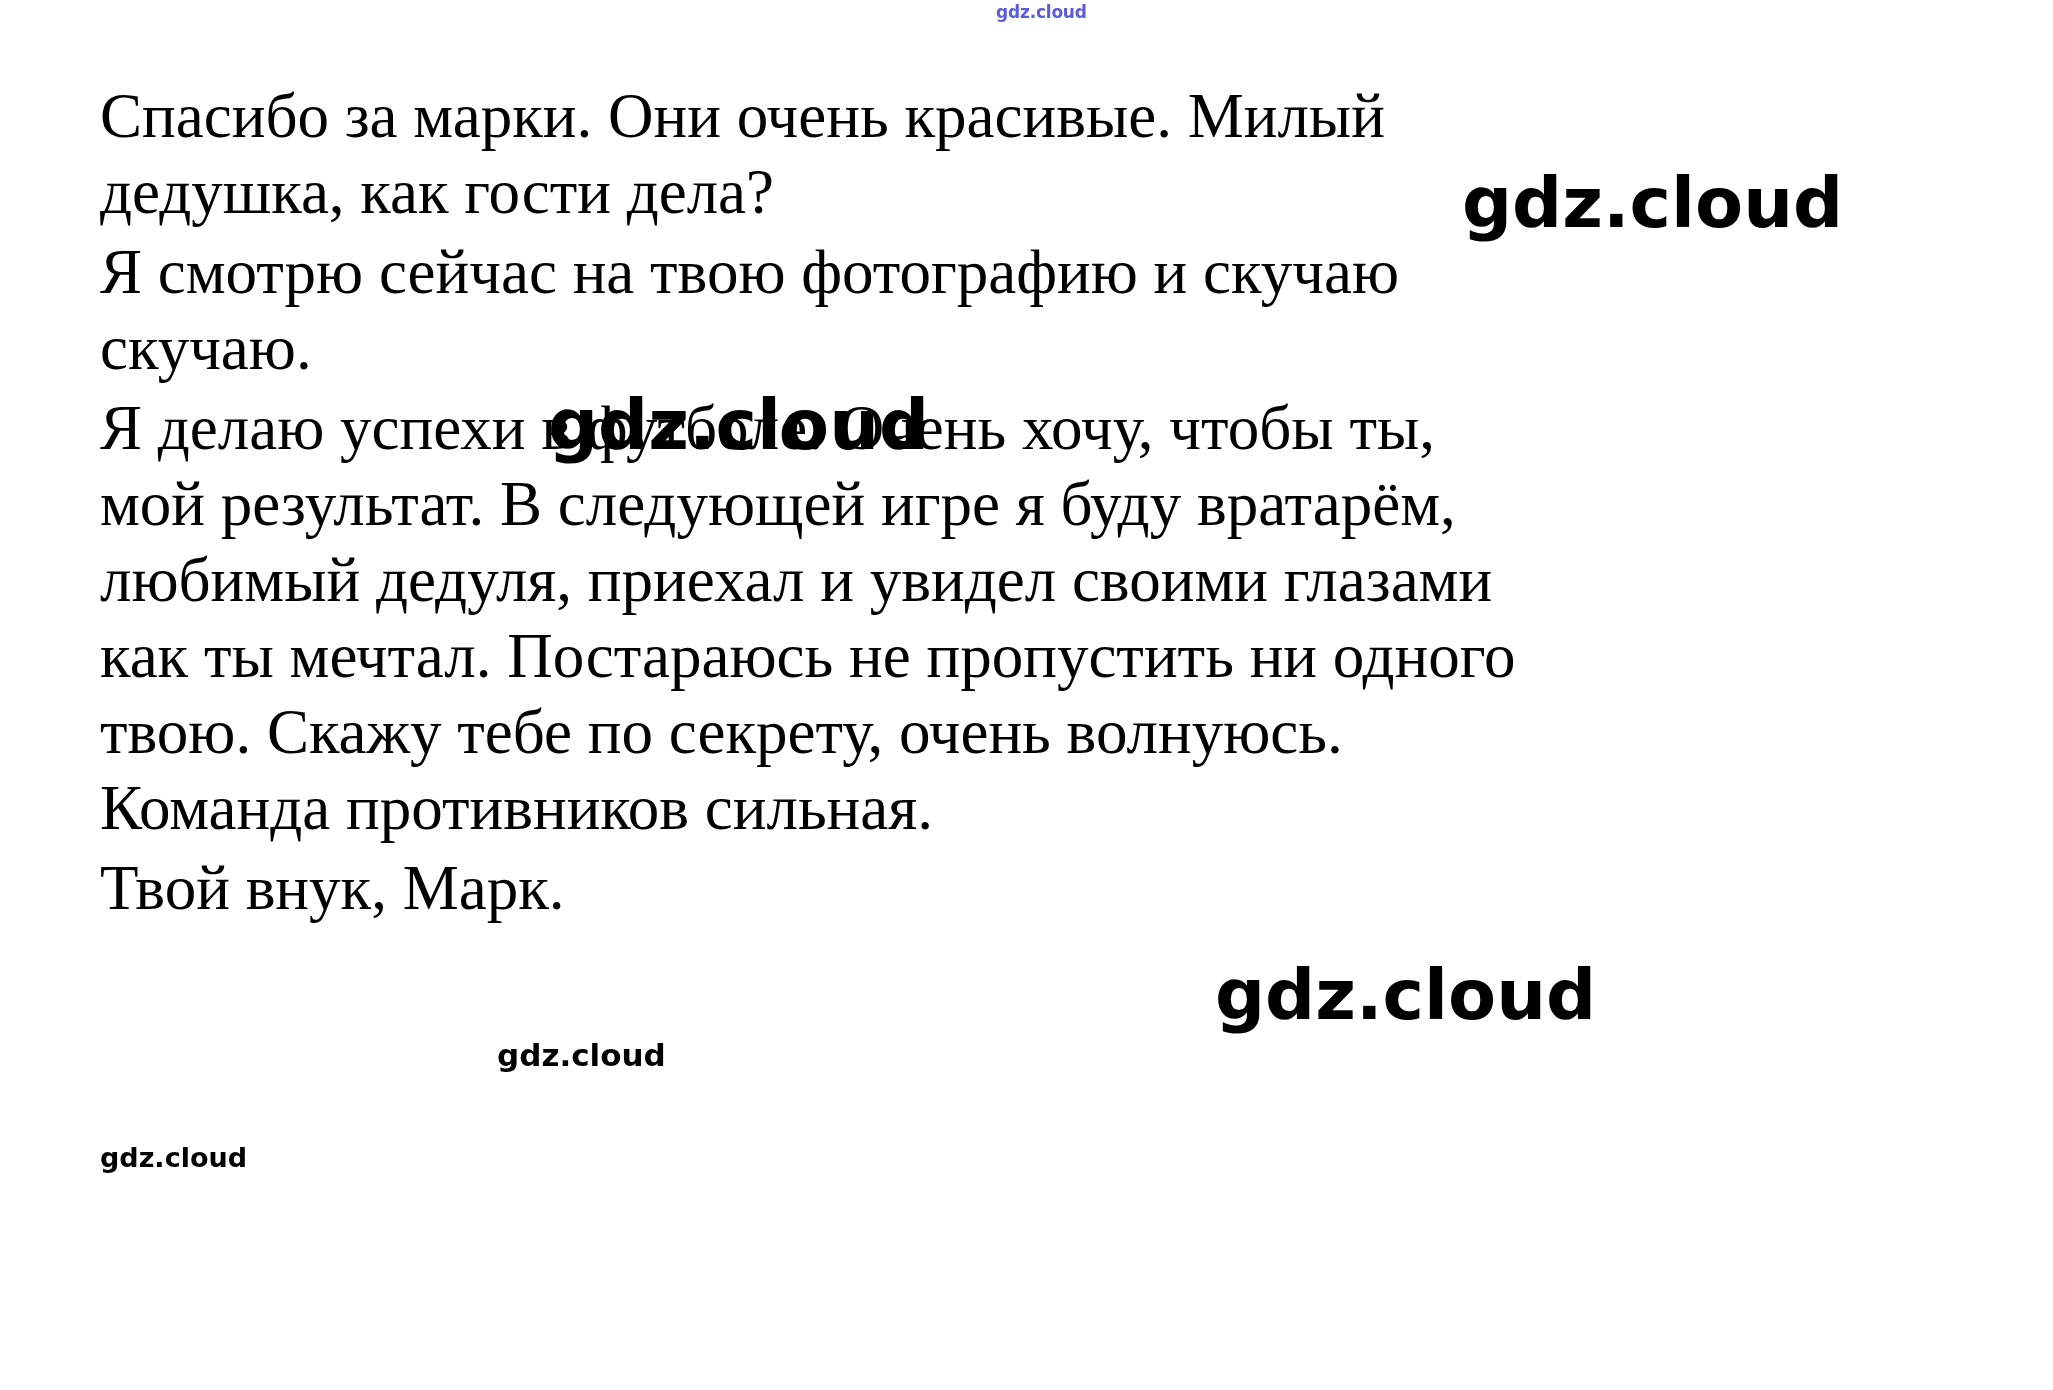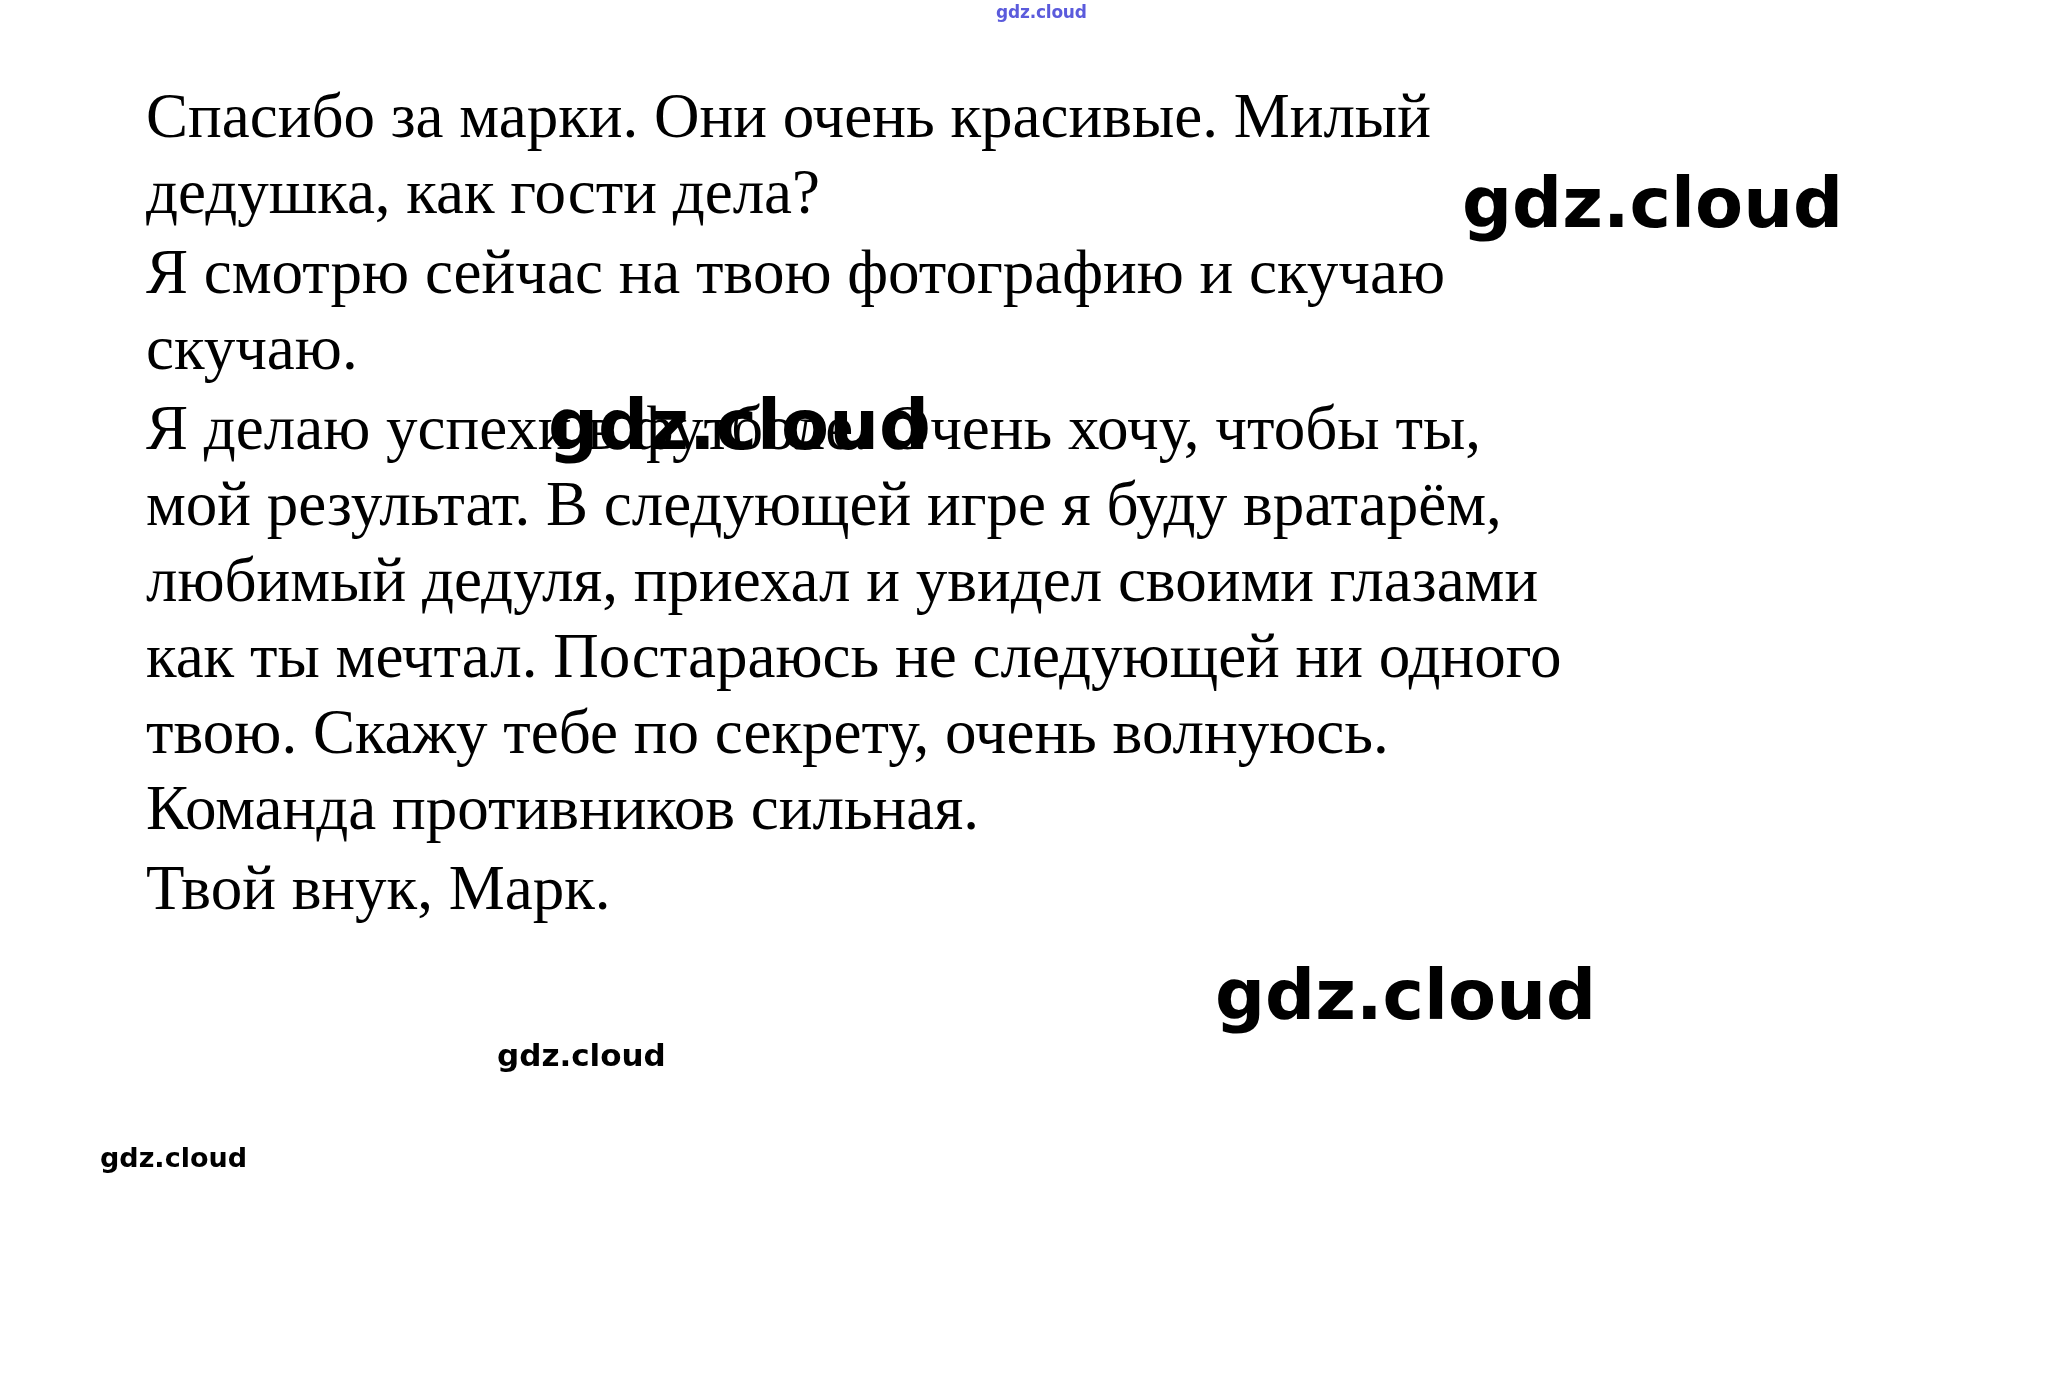--- a/index.html
+++ b/index.html
@@ -41,21 +41,20 @@
     left: 100px;
     width: 1900px;
   }
 
   .line {
     font-family: "Liberation Serif", serif;
     font-size: 63px;
     line-height: 76px;
     white-space: nowrap;
     color: #000;
-    margin-left: 46px;
   }
 
   .para {
     margin: 0 0 4px 0;
   }
 
   
   .wm-big {
     position: absolute;
     font-family: "DejaVu Sans", sans-serif;
@@ -92,21 +91,21 @@
       <div class="line">дедушка, как гости дела?</div>
     </div>
     <div class="para">
       <div class="line">Я смотрю сейчас на твою фотографию и скучаю</div>
       <div class="line">скучаю.</div>
     </div>
     <div class="para">
       <div class="line">Я делаю успехи в футболе. Очень хочу, чтобы ты,</div>
       <div class="line">мой результат. В следующей игре я буду вратарём,</div>
       <div class="line">любимый дедуля, приехал и увидел своими глазами</div>
-      <div class="line">как ты мечтал. Постараюсь не следующей ни одного</div>
+      <div class="line">как ты мечтал. Постараюсь не пропустить ни одного</div>
       <div class="line">твою. Скажу тебе по секрету, очень волнуюсь.</div>
       <div class="line">Команда противников сильная.</div>
     </div>
     <div class="para">
       <div class="line">Твой внук, Марк.</div>
     </div>
   </div>
 
   <div class="wm-big wm-1">gdz.cloud</div>
   <div class="wm-big wm-2">gdz.cloud</div>

